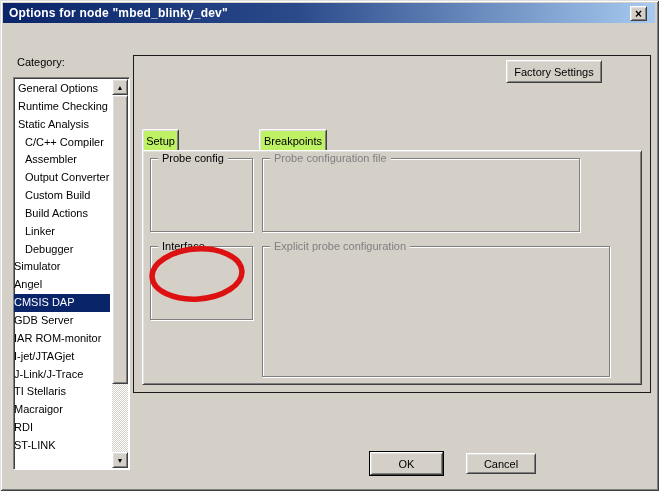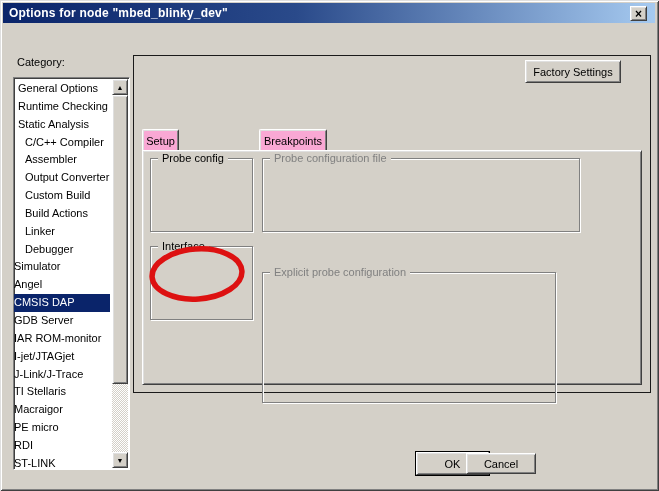--- a/index.html
+++ b/index.html
@@ -29,21 +29,21 @@
   
   .raised {
     background:#d4d0c8; border:1px solid; border-color:#ffffff #404040 #404040 #ffffff;
     box-shadow: inset 1px 1px 0 #dfdfdf, inset -1px -1px 0 #808080;
   }
   .sunken {
     border:1px solid; border-color:#808080 #ffffff #ffffff #808080;
     box-shadow: inset 1px 1px 0 #404040;
   }
   .btn { display:flex; align-items:center; justify-content:center; cursor:default; }
-  .default-outline { outline:1px solid #000;margin-left:46px; }
+  .default-outline { outline:1px solid #000; }
 
   
   .cat-label { left:17px; top:56px; }
   .listbox { left:13px; top:77px; width:117px; height:393px; background:#fff; padding:2px 0 0 0; overflow:hidden; }
   .list-item { height:17.85px; line-height:17.85px; white-space:nowrap; overflow:hidden; width:96px; cursor:default; }
   .list-item.indent-0 { padding-left:4px; }
   .list-item.indent-1 { padding-left:11px; }
   .list-item.indent-2 { }
   .list-item.selected { background:#0a246a; color:#fff; }
 
@@ -55,39 +55,39 @@
       linear-gradient(45deg,#fff 25%,transparent 25%,transparent 75%,#fff 75%);
     background-size:2px 2px; background-position:0 0,1px 1px;
   }
   .sb-btn { position:absolute; left:0; width:16px; height:16px; font-size:7px; color:#000; }
   .sb-up { top:0; }
   .sb-down { bottom:0; }
   .sb-thumb { position:absolute; left:0; top:16px; width:16px; height:289px; }
 
   
   .main-frame { left:133px; top:55px; width:518px; height:338px; border:1px solid #1a1a1a; }
-  .factory-btn { left:525px; top:60px; width:96px; height:23px; }
+  .factory-btn { left:506px; top:60px; width:96px; height:23px; }
   .tab { position:absolute; display:flex; align-items:center; justify-content:center;
-    background:#f9a8d4; border:1px solid; border-color:#ffffff #404040 #d4d0c8 #ffffff;
+    background:#bef264; border:1px solid; border-color:#ffffff #404040 #d4d0c8 #ffffff;
     border-bottom:none; border-radius:2px 2px 0 0;
     box-shadow: inset 1px 1px 0 #dfdfdf, inset -1px 0 0 #808080; }
   .tab-setup { left:142px; top:129px; width:37px; height:22px; z-index:1; }
   .tab-active { left:179px; top:126px; width:80px; height:26px; z-index:3; }
   .tab-breakpoints { left:259px; top:129px; width:68px; height:22px; z-index:1; }
   .tab-page { left:142px; top:150px; width:500px; height:235px; background:#d4d0c8; z-index:2;
     border:1px solid; border-color:#ffffff #404040 #404040 #ffffff;
     box-shadow: inset 1px 1px 0 #dfdfdf, inset -1px -1px 0 #808080; }
 
   
   .group { border:1px solid #808080; box-shadow: 1px 1px 0 #fff, inset 1px 1px 0 #fff; z-index:3; }
   .legend { position:absolute; top:-7px; left:7px; background:#d4d0c8; padding:0 4px; white-space:nowrap; }
   .g-probe    { left:150px; top:158px; width:103px; height:74px; }
   .g-file     { left:262px; top:158px; width:318px; height:74px; }
   .g-iface    { left:150px; top:246px; width:103px; height:74px; }
-  .g-explicit { left:262px; top:246px; width:294px; height:131px;margin-top:26px; }
+  .g-explicit { left:262px; top:246px; width:348px; height:131px; }
   .disabled-text { color:#808080; }
 
   
   .radio { position:absolute; width:12px; height:12px; border-radius:50%; background:#fff;
     border:1px solid #808080; box-shadow: inset 1px 1px 1px rgba(64,64,64,.55); }
   .radio.checked::after { content:""; position:absolute; left:3px; top:3px; width:4px; height:4px; border-radius:50%; background:#000; }
   .checkbox { position:absolute; width:13px; height:13px; background:#d4d0c8;
     border:1px solid; border-color:#808080 #ffffff #ffffff #808080; box-shadow: inset 1px 1px 0 #404040; }
   .ctl-label { position:absolute; white-space:nowrap; }
   .focus-dotted { outline:1px dotted #000; padding:0 2px; }
@@ -135,21 +135,20 @@
       <div class="list-item indent-1">Debugger</div>
       <div class="list-item indent-2">Simulator</div>
       <div class="list-item indent-2">Angel</div>
       <div class="list-item indent-2 selected">CMSIS DAP</div>
       <div class="list-item indent-2">GDB Server</div>
       <div class="list-item indent-2">IAR ROM-monitor</div>
       <div class="list-item indent-2">I-jet/JTAGjet</div>
       <div class="list-item indent-2">J-Link/J-Trace</div>
       <div class="list-item indent-2">TI Stellaris</div>
       <div class="list-item indent-2">Macraigor</div>
-      <div class="list-item indent-2">PE micro</div>
       <div class="list-item indent-2">RDI</div>
       <div class="list-item indent-2">ST-LINK</div>
     </div>
   <div class="abs scrollbar">
     <div class="sb-btn sb-up raised btn">
       <span>▲</span>
     </div>
     <div class="sb-thumb raised"></div>
     <div class="sb-btn sb-down raised btn">
       <span>▼</span>

